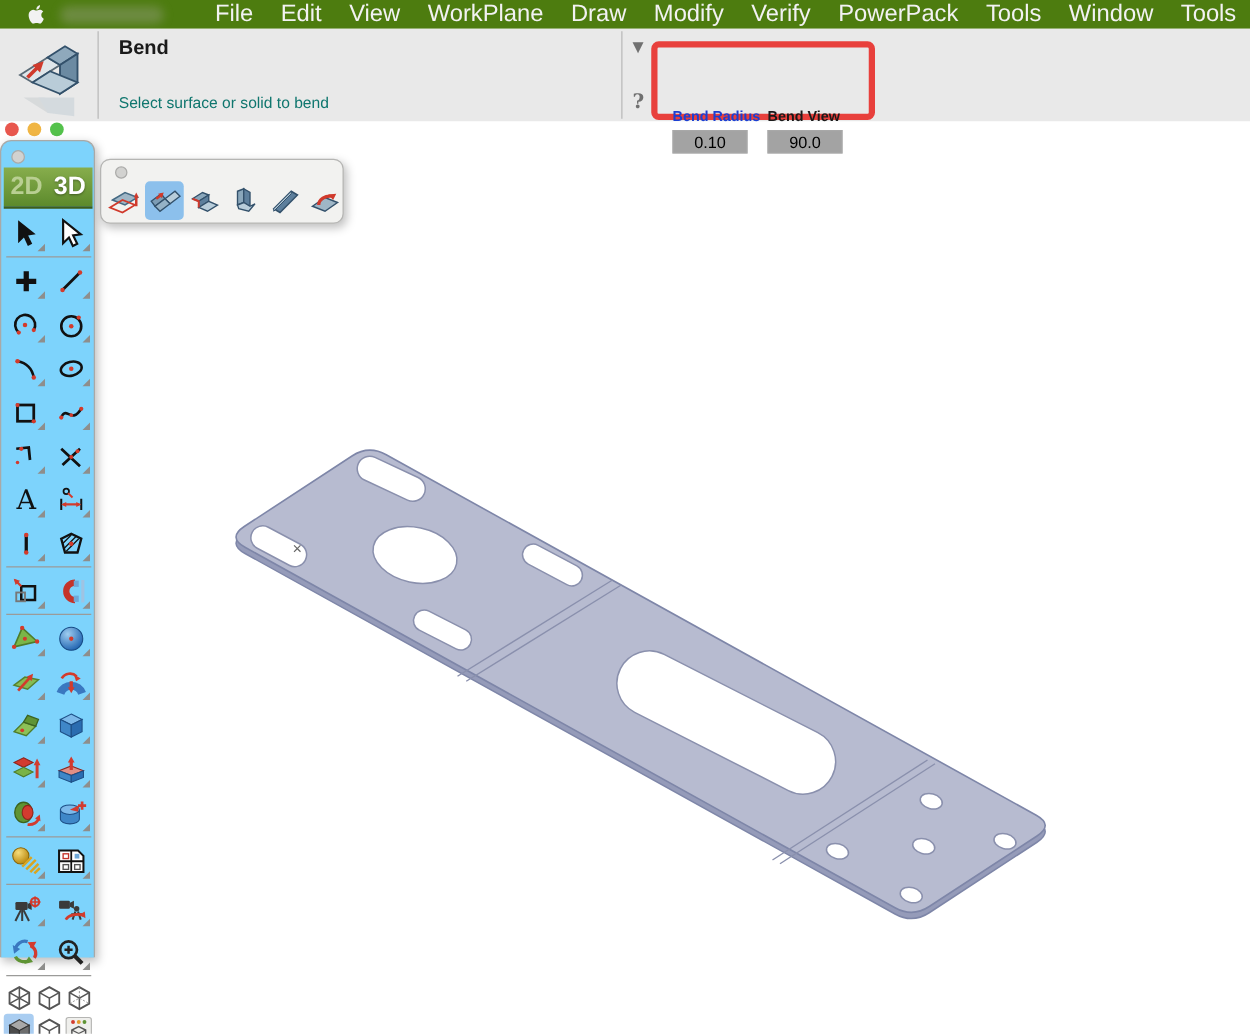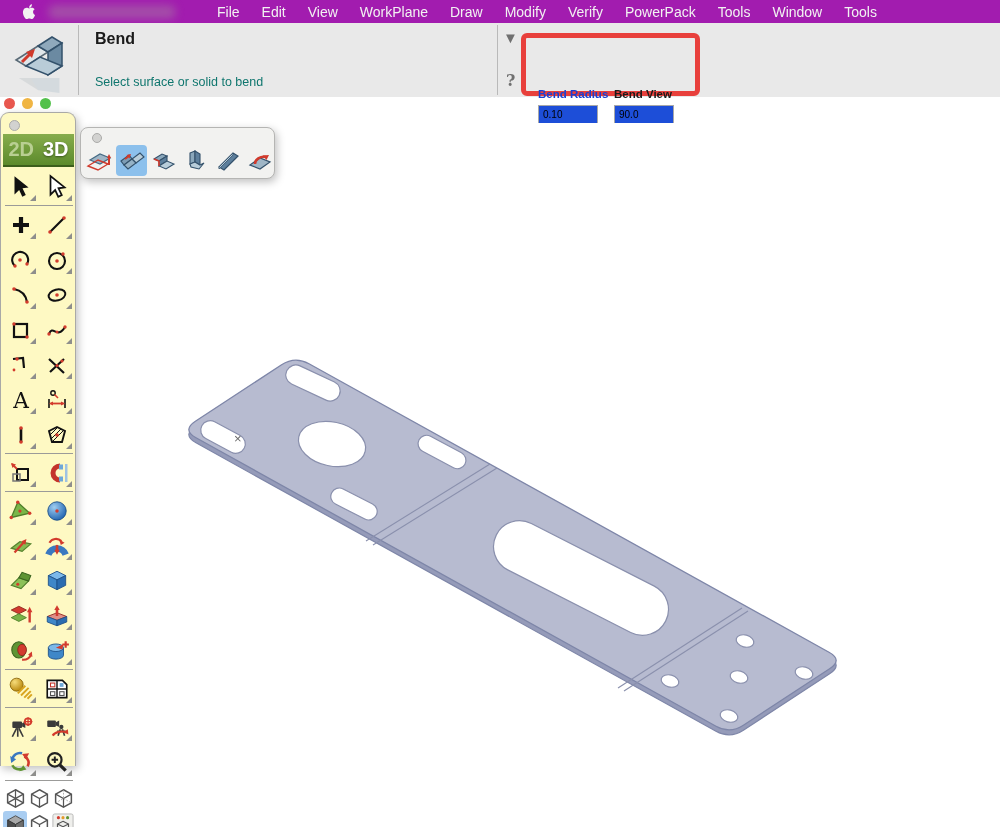--- a/index.html
+++ b/index.html
@@ -2,54 +2,54 @@
 <html><head>
 <meta charset="utf-8">
 <style>
   * { margin:0; padding:0; box-sizing:border-box; }
   html,body { width:1000px; height:827px; font-family:"Liberation Sans","DejaVu Sans",sans-serif; background:#fff; overflow:hidden; }
   .stage { position:relative; width:1000px; height:827px; background:#fff; }
 
   
   .menubar { position:absolute; left:0; top:0; width:1000px; height:23px;
     background:linear-gradient(90deg,#43453a 0%,#4a4c40 18%,#474a3e 40%,#4d4f43 60%,#454察740 61%,#484a3e 80%,#3f4136 100%);
-    background-color:#a21caf; display:flex; align-items:center; color:#f2f2f2; font-size:14px; }
+    background-color:#4d7c0f; display:flex; align-items:center; color:#f2f2f2; font-size:19px; }
   .menubar .apple { width:14px; height:15px; margin-left:22px; flex:0 0 auto; }
   .menu-blur { width:128px; height:14px; margin-left:12px; border-radius:7px; background:rgba(170,170,158,.35); filter:blur(4px); }
   .menu-items { display:flex; gap:0; margin-left:30px; }
   .menu-item { padding:3px 11px; cursor:default; white-space:nowrap; }
 
   
   .header { position:absolute; left:0; top:23px; width:1000px; height:74px; background:#e9e9e9; }
   .hdr-icon { position:absolute; left:8px; top:3px; width:64px; height:64px; }
   .hdr-reflect { position:absolute; left:8px; top:55px; width:64px; height:30px; transform:scaleY(-1); opacity:.22; overflow:hidden; }
   .vdiv { position:absolute; top:2px; height:70px; width:1px; background:#b9b9b9; }
   .bend-title { position:absolute; left:95px; top:7px; font-size:16px; font-weight:bold; color:#1a1a1a; }
   .bend-prompt { position:absolute; left:95px; top:52px; font-size:12.5px; color:#0f766e; }
   .collapse-tri { position:absolute; left:503px; top:6px; font-size:15px; color:#707070; }
   .help-q { position:absolute; left:506px; top:48px; font-size:16px; font-weight:bold; color:#707070; font-family:"DejaVu Serif",serif; }
   .red-box { position:absolute; left:521px; top:10px; width:179px; height:63px; border:5px solid #e8403c; border-radius:6px; }
   .field { position:absolute; top:0; }
   .field-label { font-size:11.5px; font-weight:600; margin-bottom:4px; display:block;margin-top:33px; }
-  .field input { width:60px; height:19px; border:1px solid #a8a8a8; background:#1d4ed8; font-size:10px; padding:0 4px; font-family:inherit; }
+  .field input { width:60px; height:19px; border:1px solid #a8a8a8; background:#a3a3a3; font-size:13px; padding:0 4px; font-family:inherit;text-align:center; }
   .f1 { left:12px; top:17px; } .f2 { left:88px; top:17px; }
   .f1 .field-label { color:#1b3fd3; } .f2 .field-label { color:#1a1a1a; }
 
   
   .titlebar { position:absolute; left:0; top:97px; width:1000px; height:26px; background:#ececec; border-top:1px solid #dcdcdc; border-bottom:1px solid #d6d6d6; }
   .doc-title { position:absolute; left:693px; top:5px; transform:translateX(-50%); font-size:13px; font-weight:bold; color:#333; white-space:nowrap; }
 
   
   .canvas { position:absolute; left:0; top:123px; width:1000px; height:704px; background:#fff; }
   .cursor-x { position:absolute; left:234px; top:308px; font-size:13px; color:#666; }
 
   
   .tl-dots { position:absolute; left:4px; top:98px; width:72px; height:14px; display:flex; gap:7px; }
   .tl-dot { width:11px; height:11px; border-radius:50%; }
-  .palette { position:absolute; left:0px; top:112px; width:76px; height:654px; background:#fef9c3;
+  .palette { position:absolute; left:0px; top:112px; width:76px; height:654px; background:#7dd3fc;
     border:1px solid #a9a9a7; border-bottom:none; border-radius:9px 9px 0 0; box-shadow:2px 3px 8px rgba(0,0,0,.25);padding-left:16px; }
   .pal-btn { position:absolute; left:8px; top:7px; width:11px; height:11px; border-radius:50%; background:#d2d2d0; border:1px solid #ababa9; }
   .mode-banner { position:absolute; left:2px; top:21px; width:71px; height:33px; background:linear-gradient(#87ad4c,#5c8a2c);
     border-bottom:2px solid #3c5e1c; display:flex; align-items:center; justify-content:center; gap:9px; font-size:20px; font-weight:bold; }
   .mode-2d { color:#b9cf92; } .mode-3d { color:#fff; text-shadow:0 1px 2px rgba(0,0,0,.4); }
   .tools { position:absolute; left:2px; top:56px; width:72px; display:grid; grid-template-columns:36px 36px; }
   .cell { position:relative; width:36px; height:35px; display:flex; align-items:center; justify-content:center; }
   .cell::after { content:""; position:absolute; right:3px; bottom:3px; border-left:6px solid transparent; border-bottom:6px solid #8e8e8c; }
   .hdiv { grid-column:1 / 3; height:3px; position:relative; }
   .hdiv::before { content:""; position:absolute; left:2px; right:2px; top:1px; height:1px; background:#9b9b99; }

